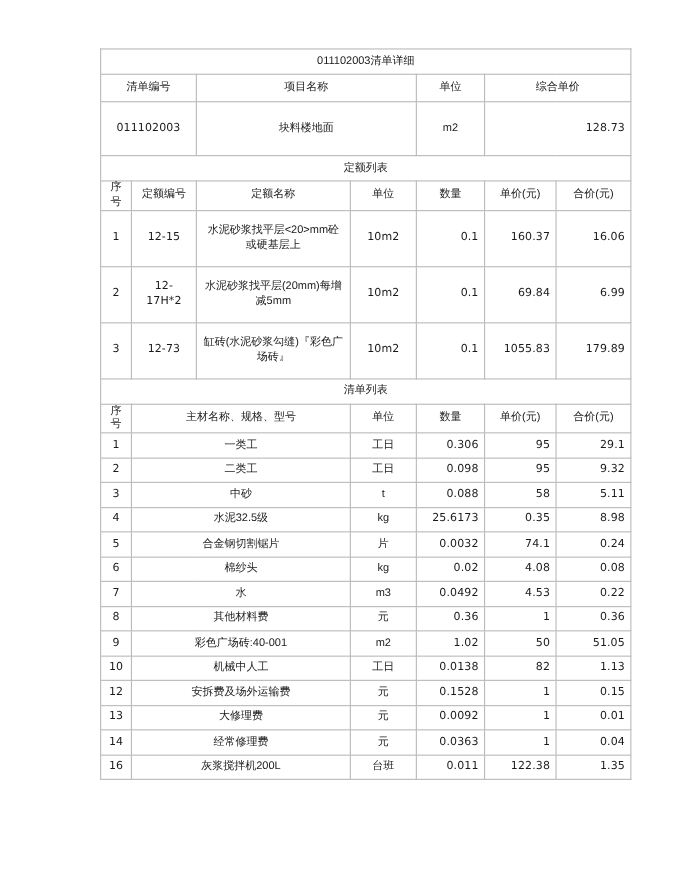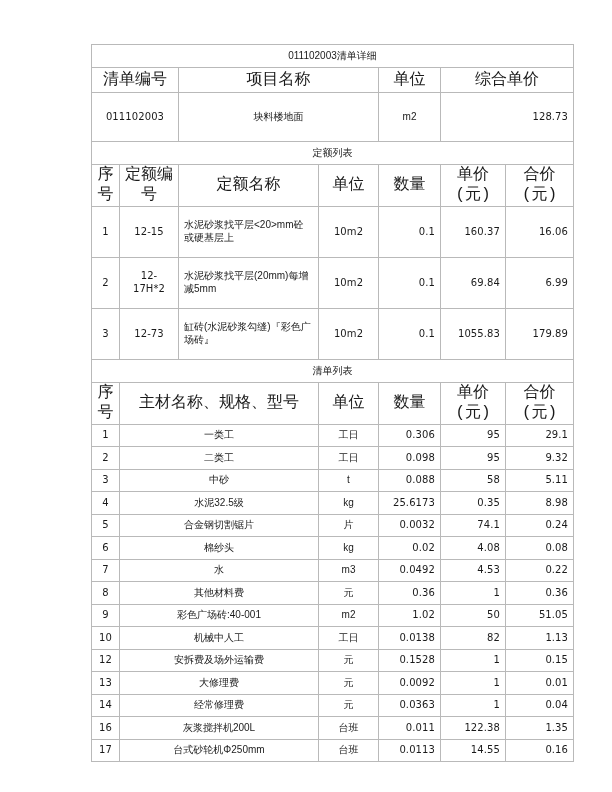--- a/index.html
+++ b/index.html
@@ -46,35 +46,34 @@
   .banner {
     text-align: center;
     height: 22px;
     font-size: 10px;
   }
 
   
   .colhead td {
     text-align: center;
     height: 24px;
-    font-size: 16px;
-    font-family: Liberation Mono, monospace;
+    font-size: 10px;
   }
 
   
   .c  { text-align: center; }
   .l  { text-align: center; }
   .r  { text-align: right; }
 
   .summary-row td { height: 48px; }
   .quota-row td   { height: 50px; }
   .item-row  td   { height: 21.5px; }
 
   .name-cell {
-    text-align: left;
+    text-align: center;
     line-height: 1.2;
   }
 
   .num {
     font-family: "DejaVu Sans", "Liberation Sans", sans-serif;
     letter-spacing: 0.1px;
   }
 </style>
 </head>
 <body>
@@ -261,23 +260,15 @@
           <td class="r num">0.04</td>
         </tr>
         <tr class="item-row">
           <td class="c num">16</td>
           <td colspan="2" class="l">灰浆搅拌机200L</td>
           <td class="c">台班</td>
           <td class="r num">0.011</td>
           <td class="r num">122.38</td>
           <td class="r num">1.35</td>
         </tr>
-        <tr class="item-row">
-          <td class="c num">17</td>
-          <td colspan="2" class="l">台式砂轮机Φ250mm</td>
-          <td class="c">台班</td>
-          <td class="r num">0.0113</td>
-          <td class="r num">14.55</td>
-          <td class="r num">0.16</td>
-        </tr>
       </tbody>
   </table>
 </div>
 
 </body></html>

